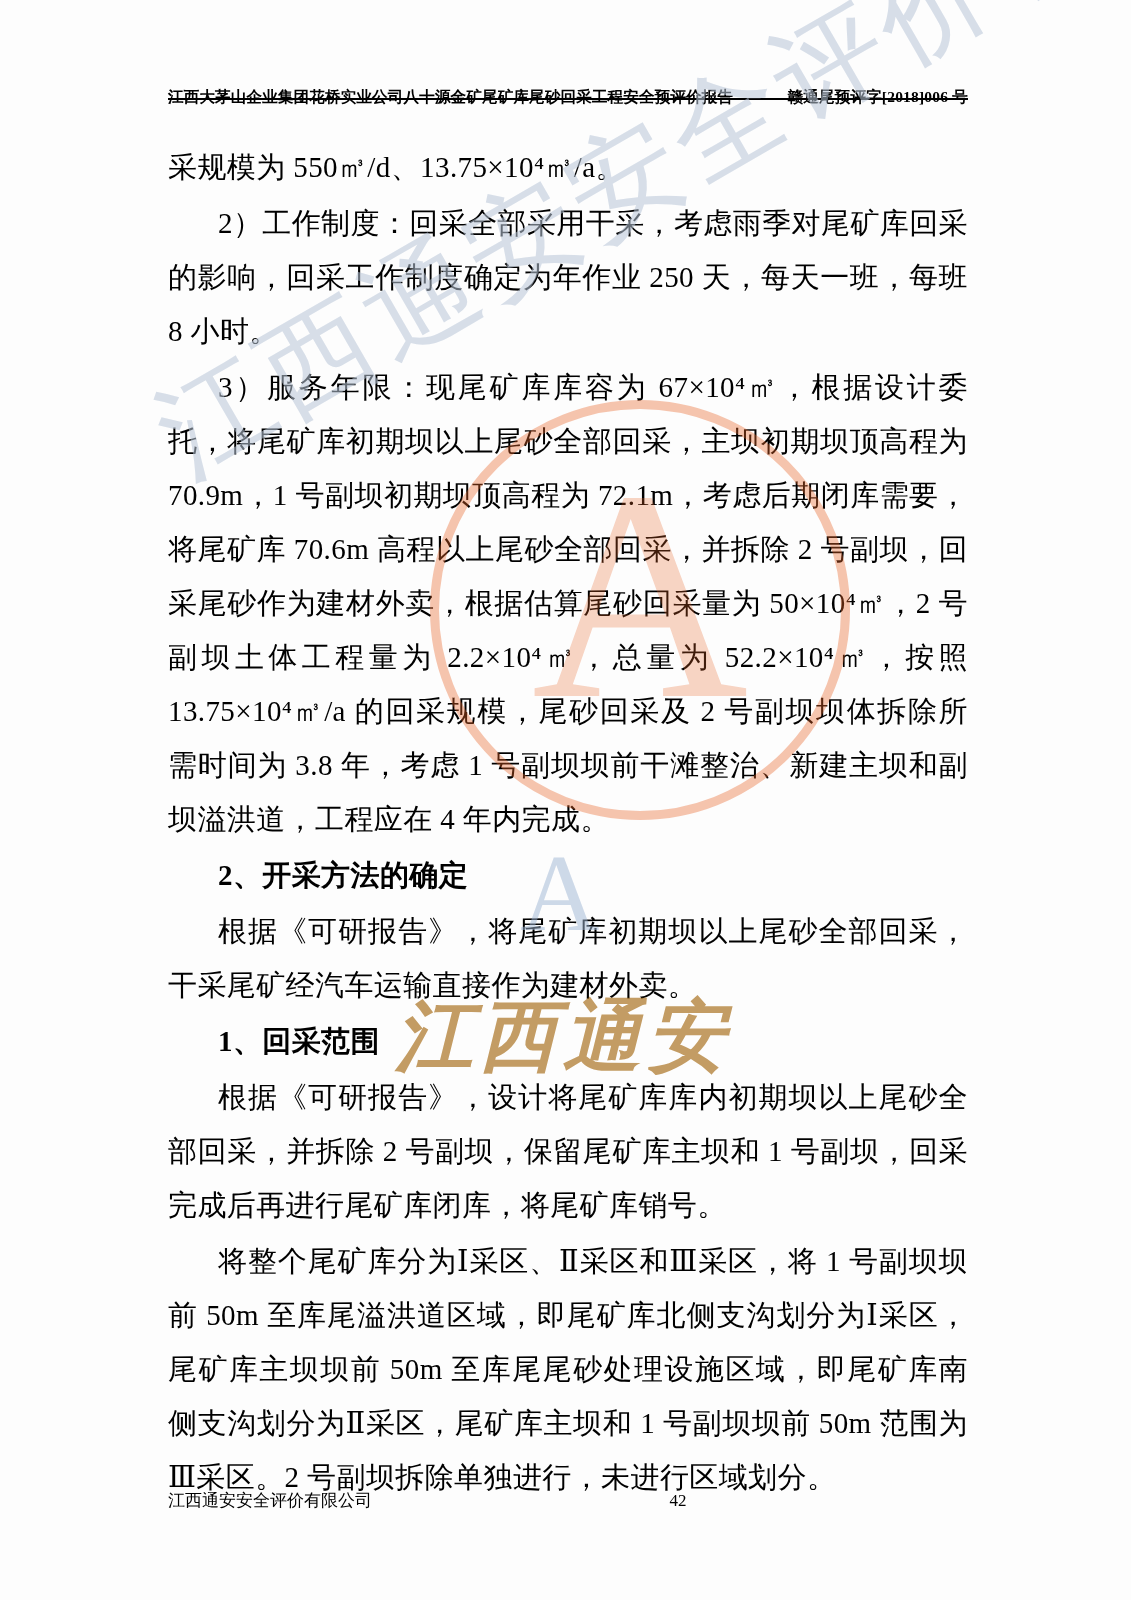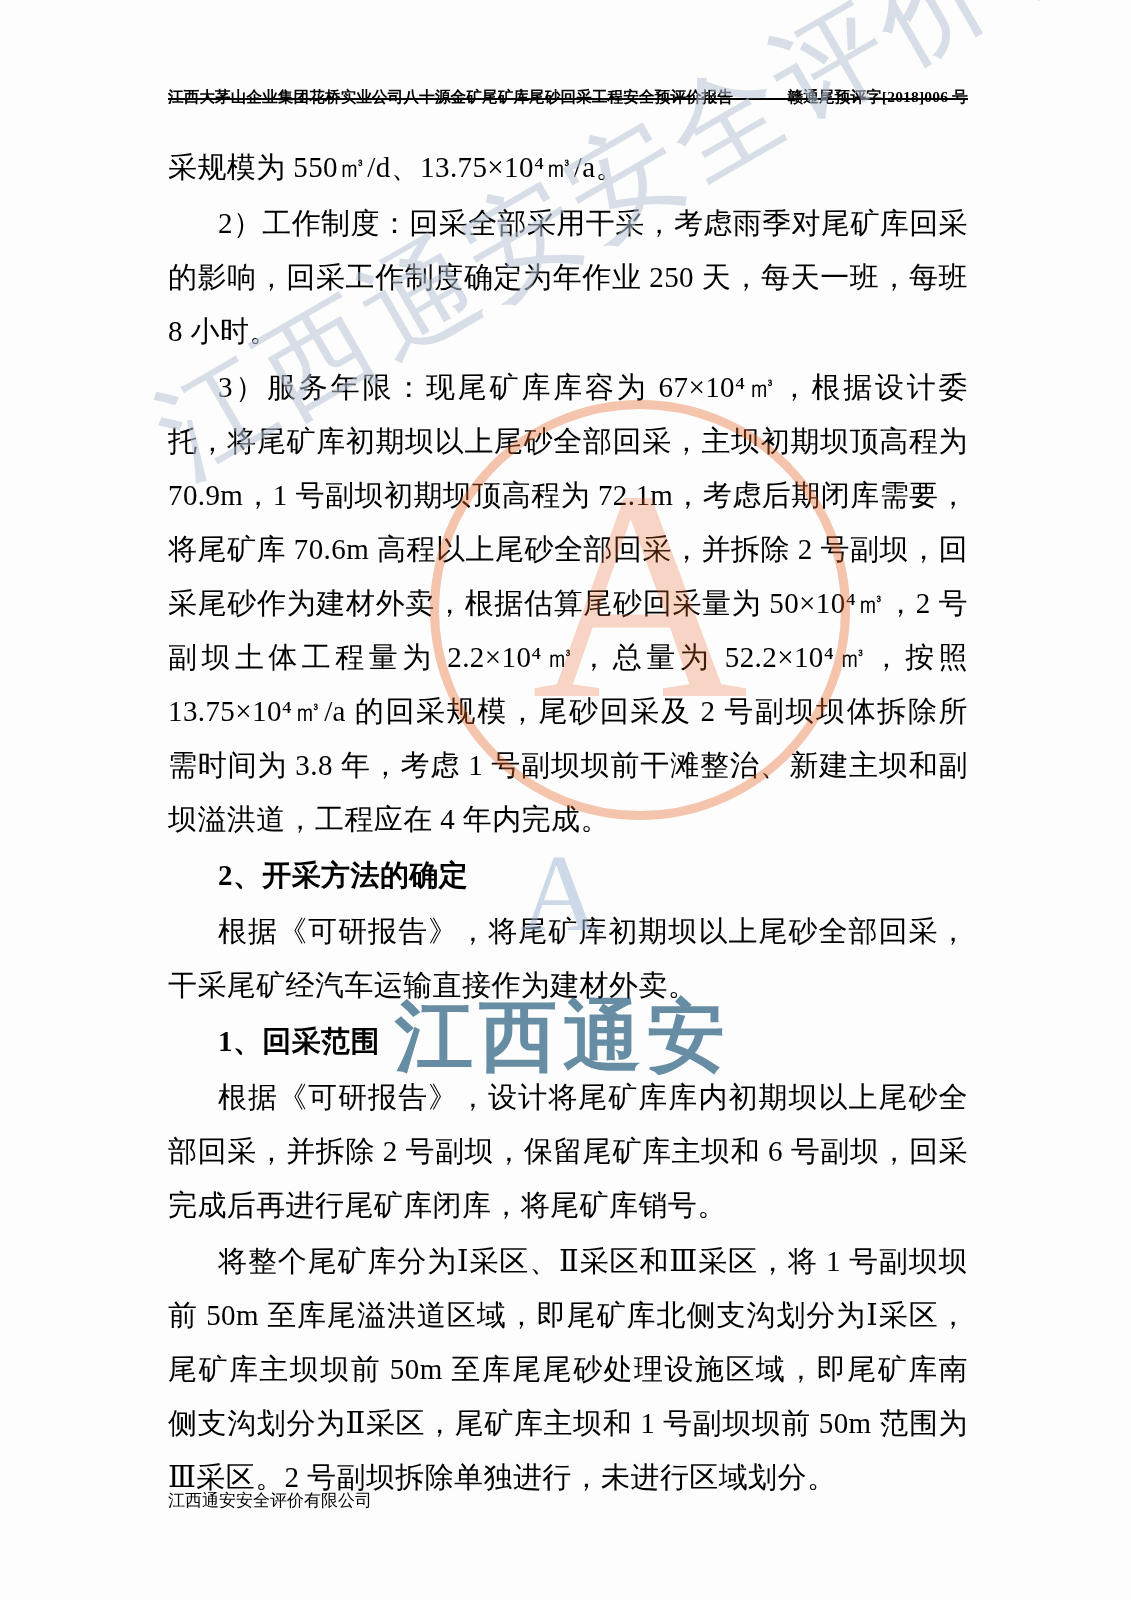--- a/index.html
+++ b/index.html
@@ -123,26 +123,27 @@
     opacity: 0.55;
     font-family: "Liberation Serif", serif;
     white-space: nowrap;
     letter-spacing: 6px;
   }
   .wm-red-text {
     position: absolute;
     left: 395px;
     top: 985px;
     font-size: 78px;
-    color: #0c4a6e;
+    color: #a16207;
     opacity: 0.62;
     letter-spacing: 6px;
     font-family: "Liberation Serif", serif;
     font-weight: bold;
     white-space: nowrap;
+    font-style: italic;
   }
   .wm-blue-a {
     position: absolute;
     left: 520px;
     top: 830px;
     font-size: 110px;
     color: #9fb6d4;
     opacity: 0.5;
     font-family: "Liberation Serif", serif;
   }
@@ -168,21 +169,22 @@
   </div>
   <div class="header-rule"></div>
 
   <div class="content">
     <p>采规模为 550㎥/d、13.75×10⁴㎥/a。</p>
     <p class="indent">2）工作制度：回采全部采用干采，考虑雨季对尾矿库回采的影响，回采工作制度确定为年作业 250 天，每天一班，每班 8 小时。</p>
     <p class="indent">3）服务年限：现尾矿库库容为 67×10⁴㎥，根据设计委托，将尾矿库初期坝以上尾砂全部回采，主坝初期坝顶高程为 70.9m，1 号副坝初期坝顶高程为 72.1m，考虑后期闭库需要，将尾矿库 70.6m 高程以上尾砂全部回采，并拆除 2 号副坝，回采尾砂作为建材外卖，根据估算尾砂回采量为 50×10⁴㎥，2 号副坝土体工程量为 2.2×10⁴㎥，总量为 52.2×10⁴㎥，按照 13.75×10⁴㎥/a 的回采规模，尾砂回采及 2 号副坝坝体拆除所需时间为 3.8 年，考虑 1 号副坝坝前干滩整治、新建主坝和副坝溢洪道，工程应在 4 年内完成。</p>
     <p class="heading">2、开采方法的确定</p>
     <p class="indent">根据《可研报告》，将尾矿库初期坝以上尾砂全部回采，干采尾矿经汽车运输直接作为建材外卖。</p>
     <p class="heading">1、回采范围</p>
-    <p class="indent">根据《可研报告》，设计将尾矿库库内初期坝以上尾砂全部回采，并拆除 2 号副坝，保留尾矿库主坝和 6 号副坝，回采完成后再进行尾矿库闭库，将尾矿库销号。</p>
+    <p class="indent">根据《可研报告》，设计将尾矿库库内初期坝以上尾砂全部回采，并拆除 2 号副坝，保留尾矿库主坝和 1 号副坝，回采完成后再进行尾矿库闭库，将尾矿库销号。</p>
     <p class="indent">将整个尾矿库分为Ⅰ采区、Ⅱ采区和Ⅲ采区，将 1 号副坝坝前 50m 至库尾溢洪道区域，即尾矿库北侧支沟划分为Ⅰ采区，尾矿库主坝坝前 50m 至库尾尾砂处理设施区域，即尾矿库南侧支沟划分为Ⅱ采区，尾矿库主坝和 1 号副坝坝前 50m 范围为Ⅲ采区。2 号副坝拆除单独进行，未进行区域划分。</p>
   </div>
 
   <div class="footer">
     <span class="company">江西通安安全评价有限公司</span>
+    <span class="pageno">42</span>
   </div>
 
 </div>
 
 </body></html>

